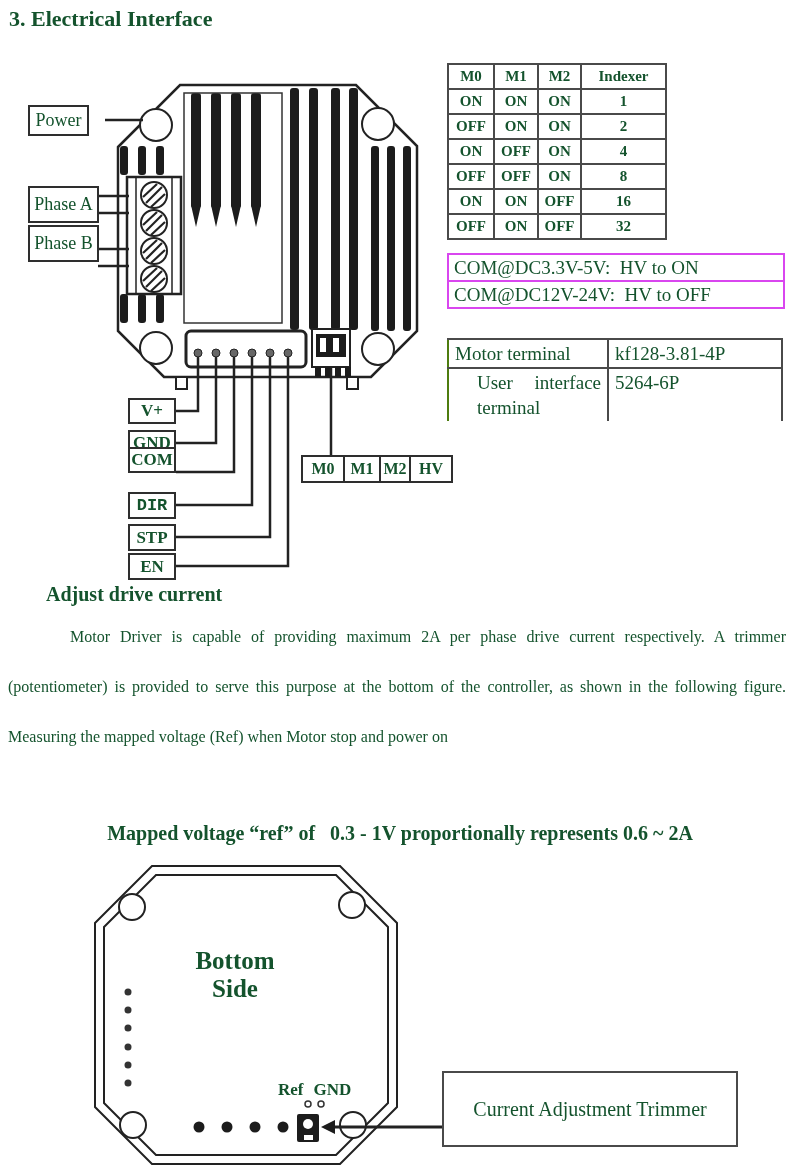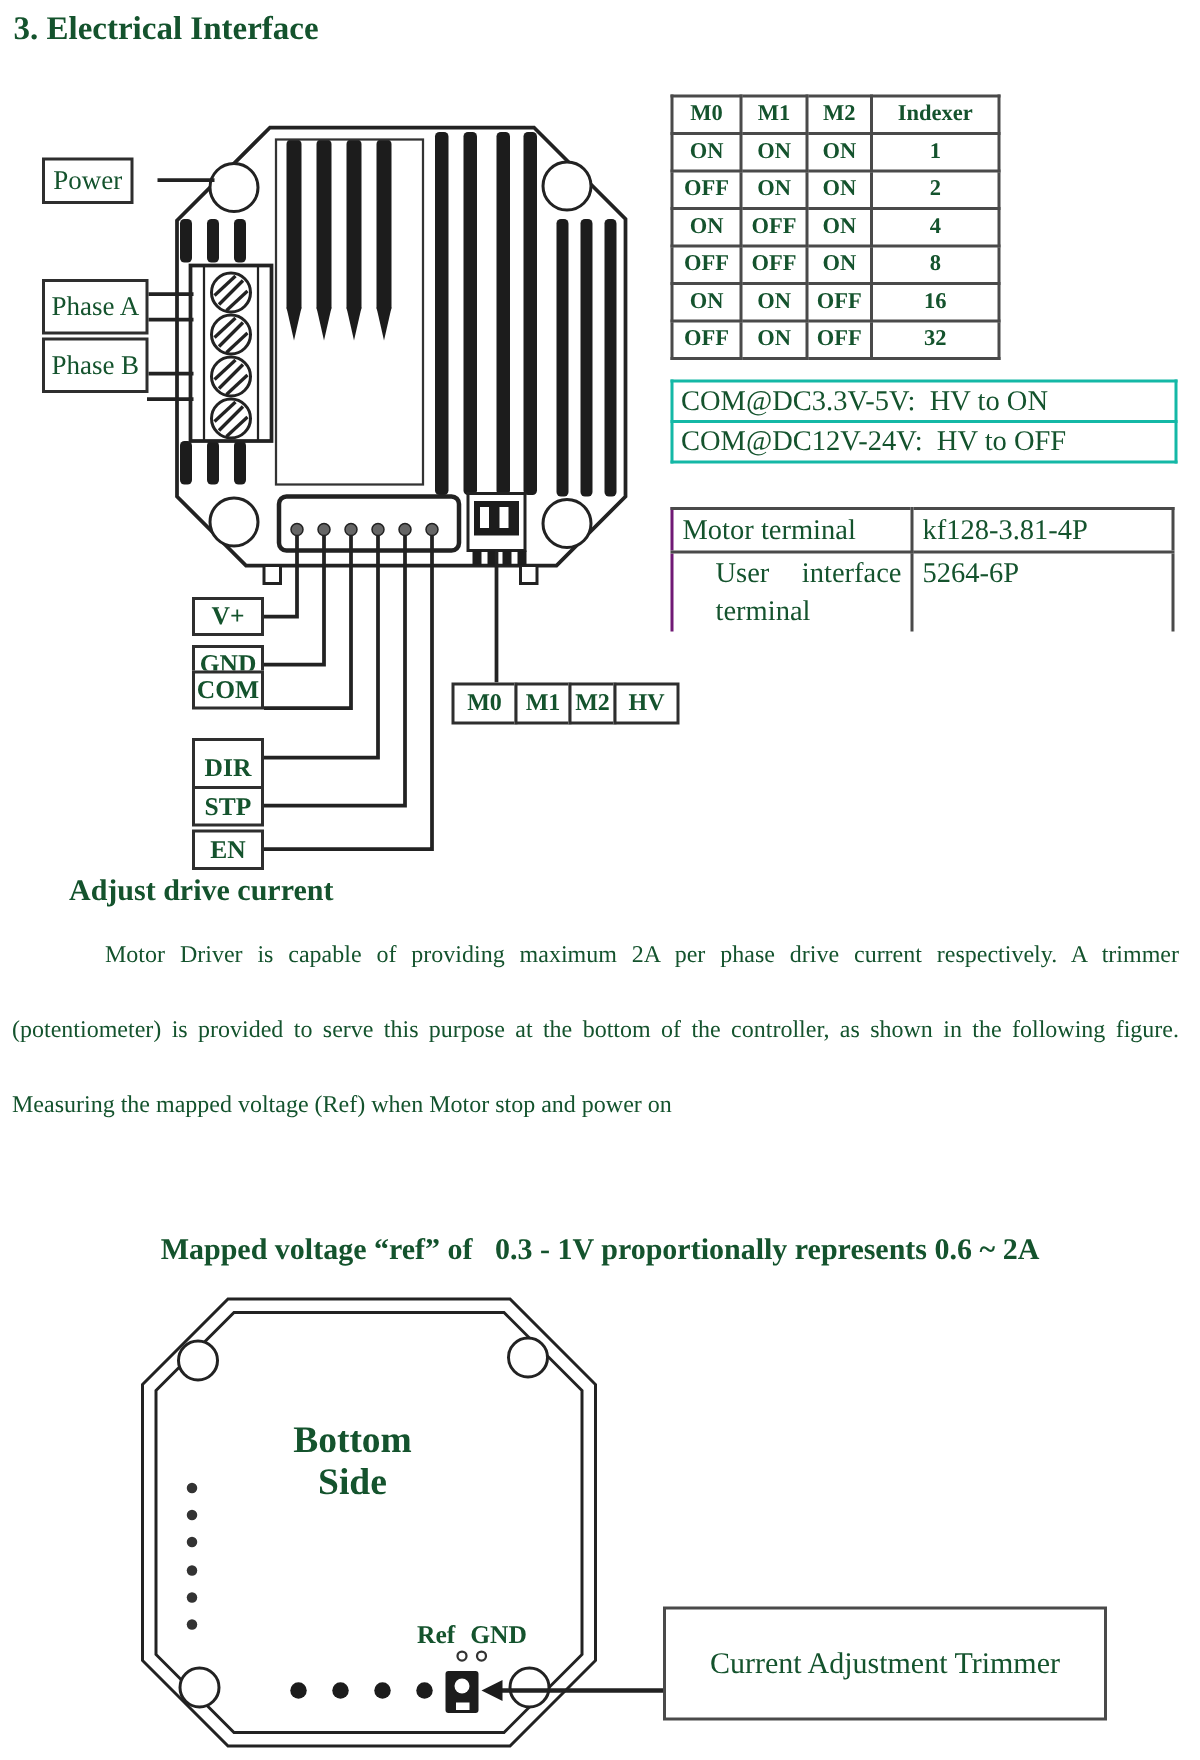--- a/index.html
+++ b/index.html
@@ -15,23 +15,23 @@
           display:flex;align-items:center;justify-content:center;font-size:17px;font-weight:bold;box-sizing:border-box;}
   .sigrow{position:absolute;left:301px;top:455px;display:flex;}
   .sigbox{height:28px;border:2px solid #2e2e2e;background:#fff;display:flex;align-items:center;
           justify-content:center;font-size:16px;font-weight:bold;box-sizing:border-box;}
   .sigbox + .sigbox{margin-left:-2px;}
   
   table{border-collapse:collapse;background:#fff;}
   .t-indexer{position:absolute;left:447px;top:63px;font-size:15px;font-weight:bold;text-align:center;table-layout:fixed;}
   .t-indexer td{border:2px solid #4a4a4a;height:23px;padding:0 3px;}
   .t-com{position:absolute;left:447px;top:253px;width:338px;font-size:19px;table-layout:fixed;}
-  .t-com td{border:2px solid #14b8a6;height:25px;padding:0 0 0 5px;white-space:pre;font-family:Liberation Serif, serif;}
+  .t-com td{border:2px solid #d946ef;height:25px;padding:0 0 0 5px;white-space:pre;font-family:Liberation Serif, serif;}
   .t-term{position:absolute;left:447px;top:338px;width:336px;font-size:19px;table-layout:fixed;
-          border-top:2px solid #4a4a4a;border-left:2px solid #701a75;border-right:2px solid #4a4a4a;}
+          border-top:2px solid #4a4a4a;border-left:2px solid #4d7c0f;border-right:2px solid #4a4a4a;}
   .t-term td{padding:1px 6px;vertical-align:top;line-height:25px;}
   .t-term td:first-child{border-right:2px solid #4a4a4a;width:146px;text-align:justify;}
   .t-term tr:first-child td{border-bottom:2px solid #4a4a4a;}
   
   .h2{left:6px;top:583px;font-size:20px;font-weight:bold;margin-left:40px;}
   .para{left:8px;top:612px;width:778px;font-size:16px;line-height:50px;text-align:justify;text-indent:62px;}
   .mapped{left:0;top:822px;width:800px;text-align:center;font-size:20px;font-weight:bold;white-space:pre-wrap;}
   
   .bottomside{left:176px;top:947px;width:118px;text-align:center;font-size:25px;font-weight:bold;}
   .refgnd{left:278px;top:1080px;display:flex;gap:10px;font-size:17px;font-weight:bold;}
@@ -158,21 +158,21 @@
 
   <div class="pinbox" style="top:398px;height:26px;">
       <span>V+</span>
     </div>
   <div class="pinbox" style="top:430px;height:25px;">
       <span>GND</span>
     </div>
   <div class="pinbox" style="top:447px;height:26px;">
       <span>COM</span>
     </div>
-  <div class="pinbox" style="top:492px;height:40px;">
+  <div class="pinbox" style="top:492px;height:27px;font-family:Liberation Mono, monospace;">
       <span>DIR</span>
     </div>
   <div class="pinbox" style="top:524px;height:27px;">
       <span>STP</span>
     </div>
   <div class="pinbox" style="top:553px;height:27px;">
       <span>EN</span>
     </div>
 
   <div class="sigrow">

